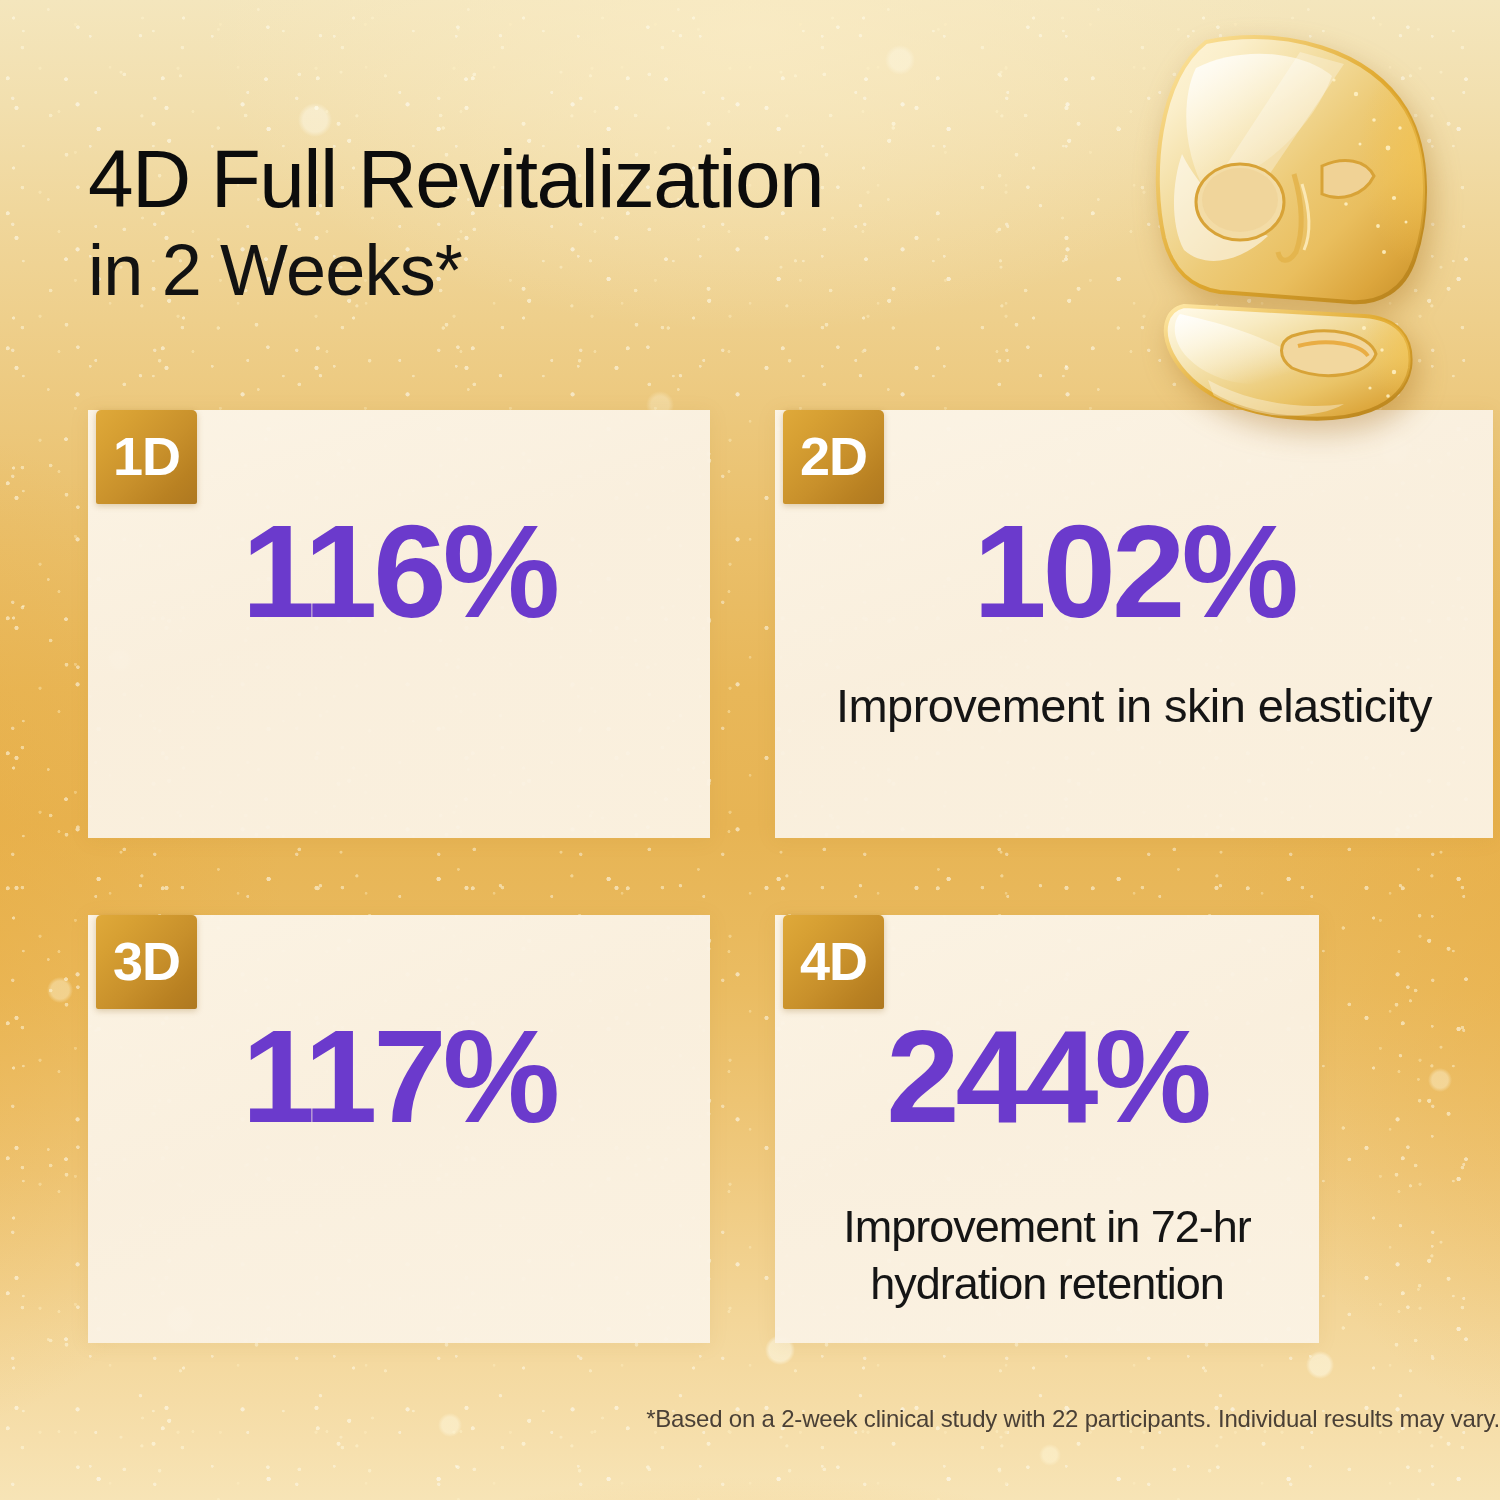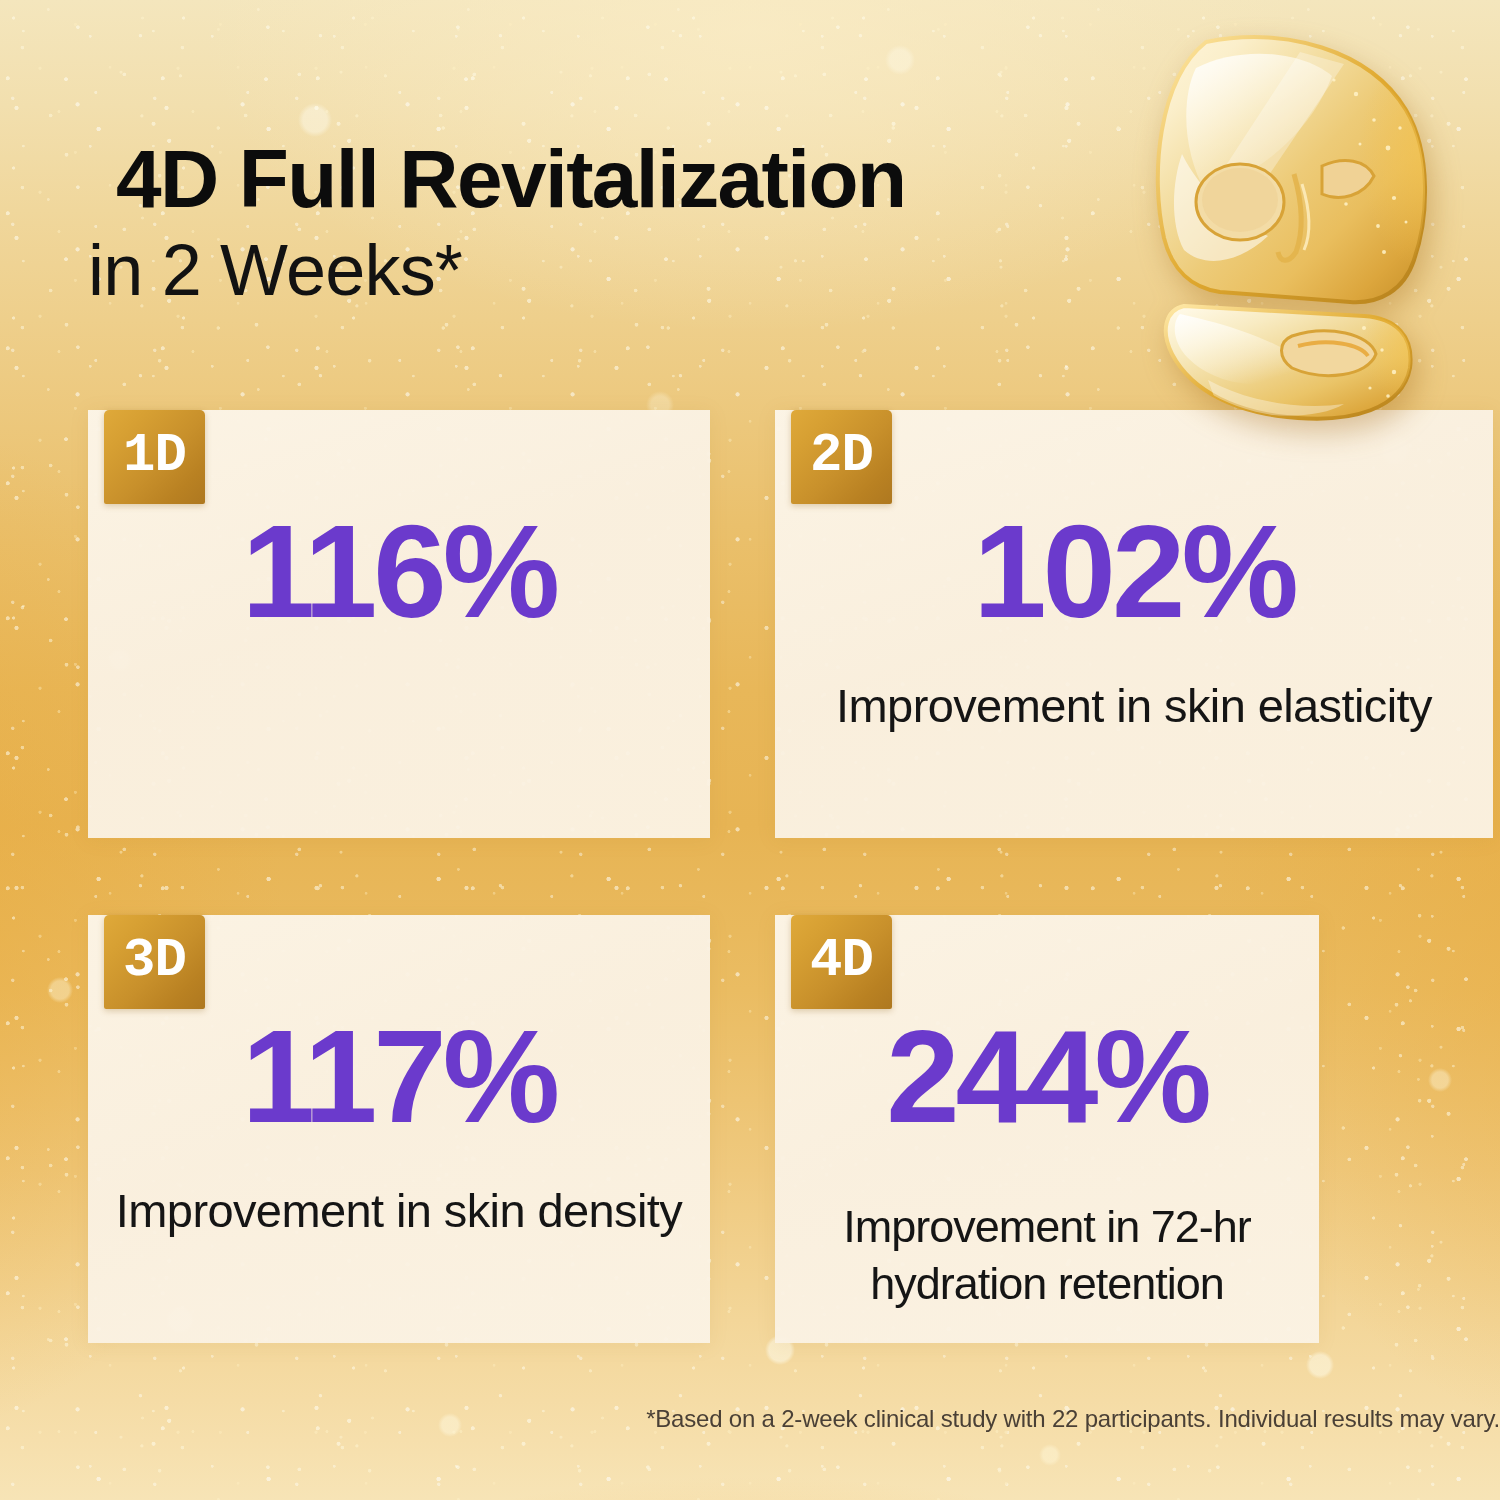--- a/index.html
+++ b/index.html
@@ -95,22 +95,22 @@
       radial-gradient(circle at 21% 8%, rgba(255,255,245,.4) 0 12px, rgba(255,255,245,0) 17px),
       radial-gradient(circle at 60% 4%, rgba(255,253,238,.35) 0 10px, rgba(255,253,238,0) 15px),
       radial-gradient(circle at 44% 27%, rgba(255,252,232,.3) 0 9px, rgba(255,252,232,0) 14px),
       radial-gradient(circle at 8% 44%, rgba(255,250,222,.35) 0 8px, rgba(255,250,222,0) 12px),
       radial-gradient(circle at 93% 30%, rgba(255,254,240,.3) 0 11px, rgba(255,254,240,0) 16px);
   }
 
   
   .header{position:absolute;left:88px;top:138px;z-index:6;}
   .title-1{
-    font-size:82px;font-weight:700;color:#0C0C0C;
-    letter-spacing:-1.6px;line-height:1.0;white-space:nowrap;margin-left:28px;
+    font-size:82px;font-weight:400;color:#0C0C0C;
+    letter-spacing:-1.6px;line-height:1.0;white-space:nowrap;
   }
   .title-2{
     font-size:72px;font-weight:400;color:#121212;
     letter-spacing:-0.8px;line-height:1.08;margin-top:12px;white-space:nowrap;
   }
 
   
   .mask-wrap{
     position:absolute;left:1088px;top:24px;width:404px;height:400px;z-index:5;
     filter:drop-shadow(6px 12px 14px rgba(160,104,20,.35));
@@ -135,21 +135,21 @@
     position:absolute;left:0;top:5px;width:101px;height:94px;z-index:7;
     background:linear-gradient(135deg,#DFA93A 0%,#D7A033 22%,#C8902B 55%,#B98122 80%,#AE7820 100%);
     border-radius:5px 5px 2px 2px;
     display:flex;align-items:center;justify-content:center;
     box-shadow:0 2px 6px rgba(140,92,18,.28);
   }
   .badge span{
     color:#FFFFFF;font-size:54px;font-weight:700;letter-spacing:-1px;line-height:1;
     transform:translateY(-1px);
   }
-  .badge-slot{position:absolute;left:16px;top:-5px;width:101px;height:99px;font-family:Liberation Mono, monospace;}
+  .badge-slot{position:absolute;left:8px;top:-5px;width:101px;height:99px;}
 
   .card-body{
     position:absolute;inset:0;
     display:flex;flex-direction:column;align-items:center;justify-content:flex-start;
     padding-top:96px;box-sizing:border-box;gap:12px;
   }
   .pct{
     font-size:132px;font-weight:700;color:#6B3ACC;
     letter-spacing:-4px;line-height:1;margin:0;
   }
@@ -322,21 +322,20 @@
   </div>
 
   <div class="card c3">
     <div class="badge-slot">
       <div class="badge">
         <span>3D</span>
       </div>
     </div>
     <div class="card-body">
       <div class="pct">117%</div>
-      <div class="desc">Improvement in skin density</div>
     </div>
   </div>
 
   <div class="card c4">
     <div class="badge-slot">
       <div class="badge">
         <span>4D</span>
       </div>
     </div>
     <div class="card-body">

